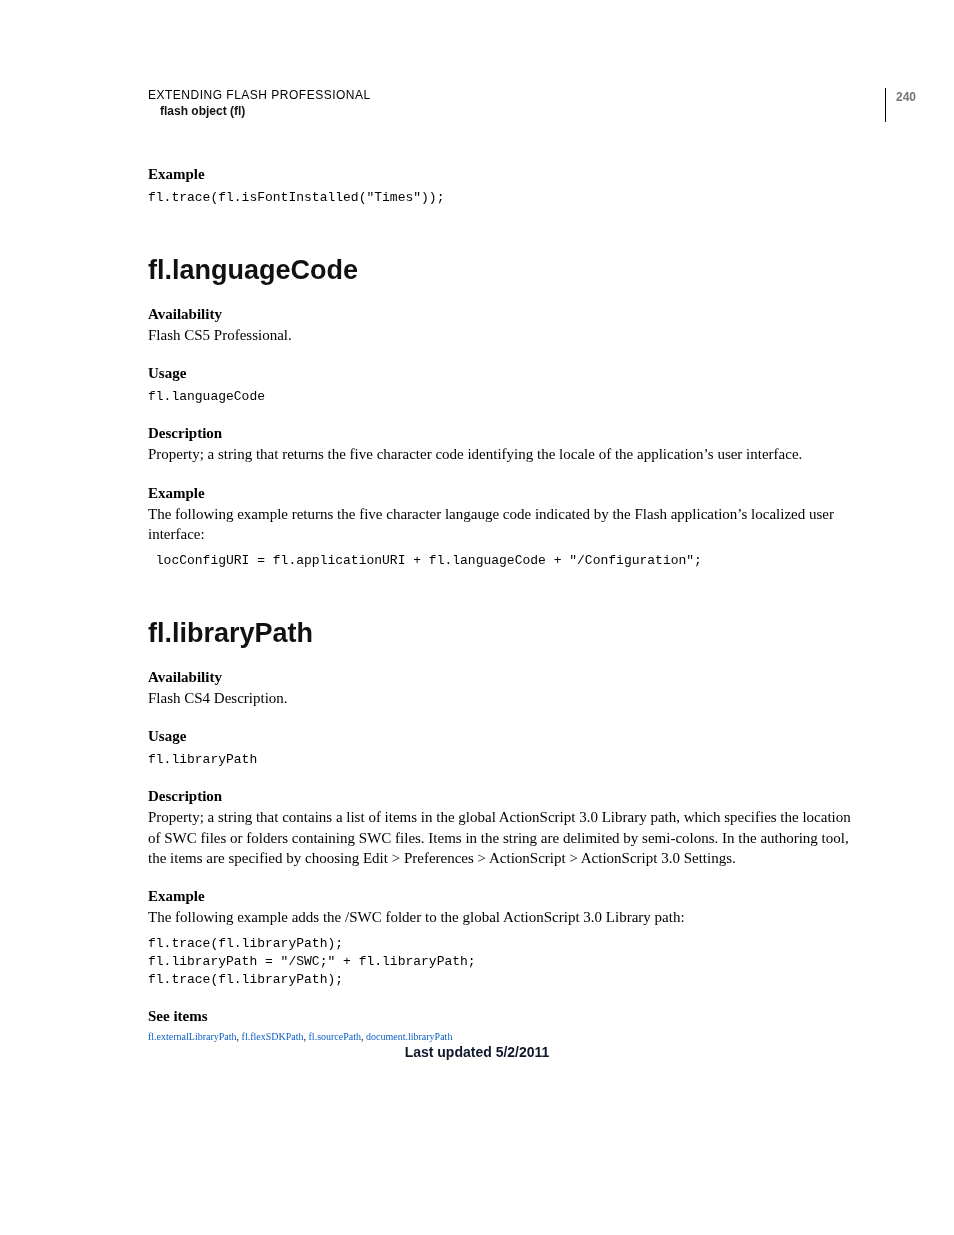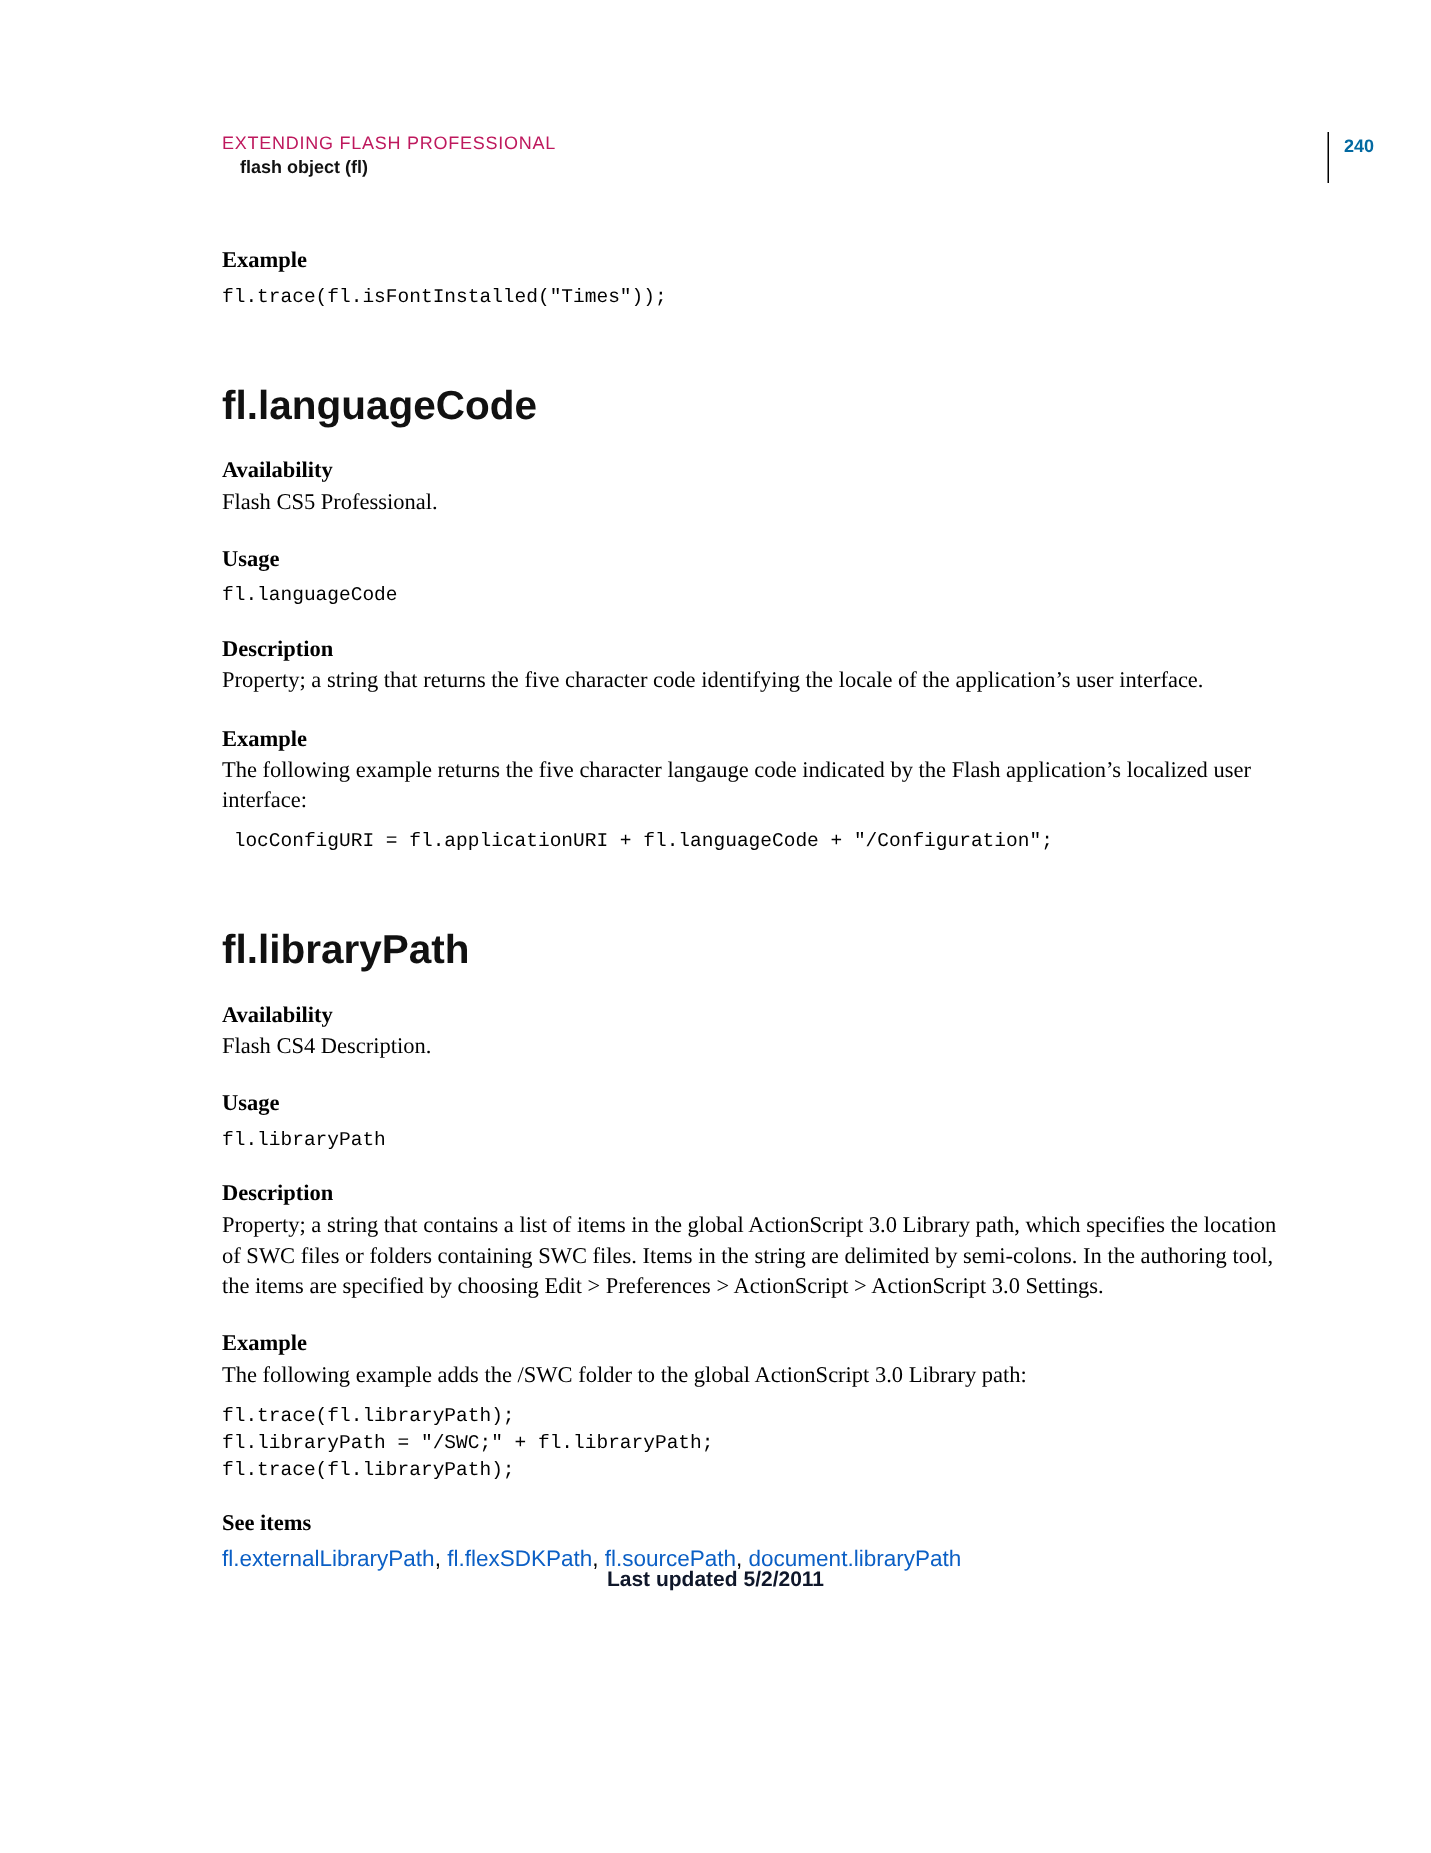--- a/index.html
+++ b/index.html
@@ -17,38 +17,38 @@
     box-sizing: border-box;
   }
   .header {
     position: relative;
     margin-bottom: 48px;
   }
   .header-title {
     font-family: "Myriad Pro", "Helvetica Neue", Arial, sans-serif;
     font-size: 12px;
     letter-spacing: 0.5px;
-    color: #be185d;
+    color: #000000;
     margin: 0;
   }
   .header-sub {
     font-family: "Myriad Pro", "Helvetica Neue", Arial, sans-serif;
     font-size: 12px;
     font-weight: 700;
     color: #111;
     margin: 2px 0 0 12px;
   }
   .page-number {
     position: absolute;
     top: 0;
     right: -62px;
     font-family: "Myriad Pro", "Helvetica Neue", Arial, sans-serif;
     font-size: 12px;
     font-weight: 700;
-    color: #0369a1;
+    color: #737373;
     border-left: 1px solid #000;
     padding: 2px 0 18px 10px;
   }
   .label {
     font-family: "Minion Pro", Georgia, serif;
     font-weight: 700;
     font-size: 15px;
     margin: 20px 0 2px 0;
   }
   p.body {
@@ -65,22 +65,22 @@
     line-height: 1.35;
   }
   h2.section-title {
     font-family: "Myriad Pro", "Helvetica Neue", Arial, sans-serif;
     font-weight: 700;
     font-size: 27px;
     margin: 48px 0 18px 0;
     color: #111;
   }
   .links {
-    font-family: Liberation Sans, sans-serif;
-    font-size: 15px;
+    font-family: Liberation Serif, serif;
+    font-size: 10px;
     margin: 6px 0 8px 0;
   }
   .link {
     color: #0b5fc5;
   }
   .sep {
     color: #000;
   }
   .footer {
     position: absolute;

